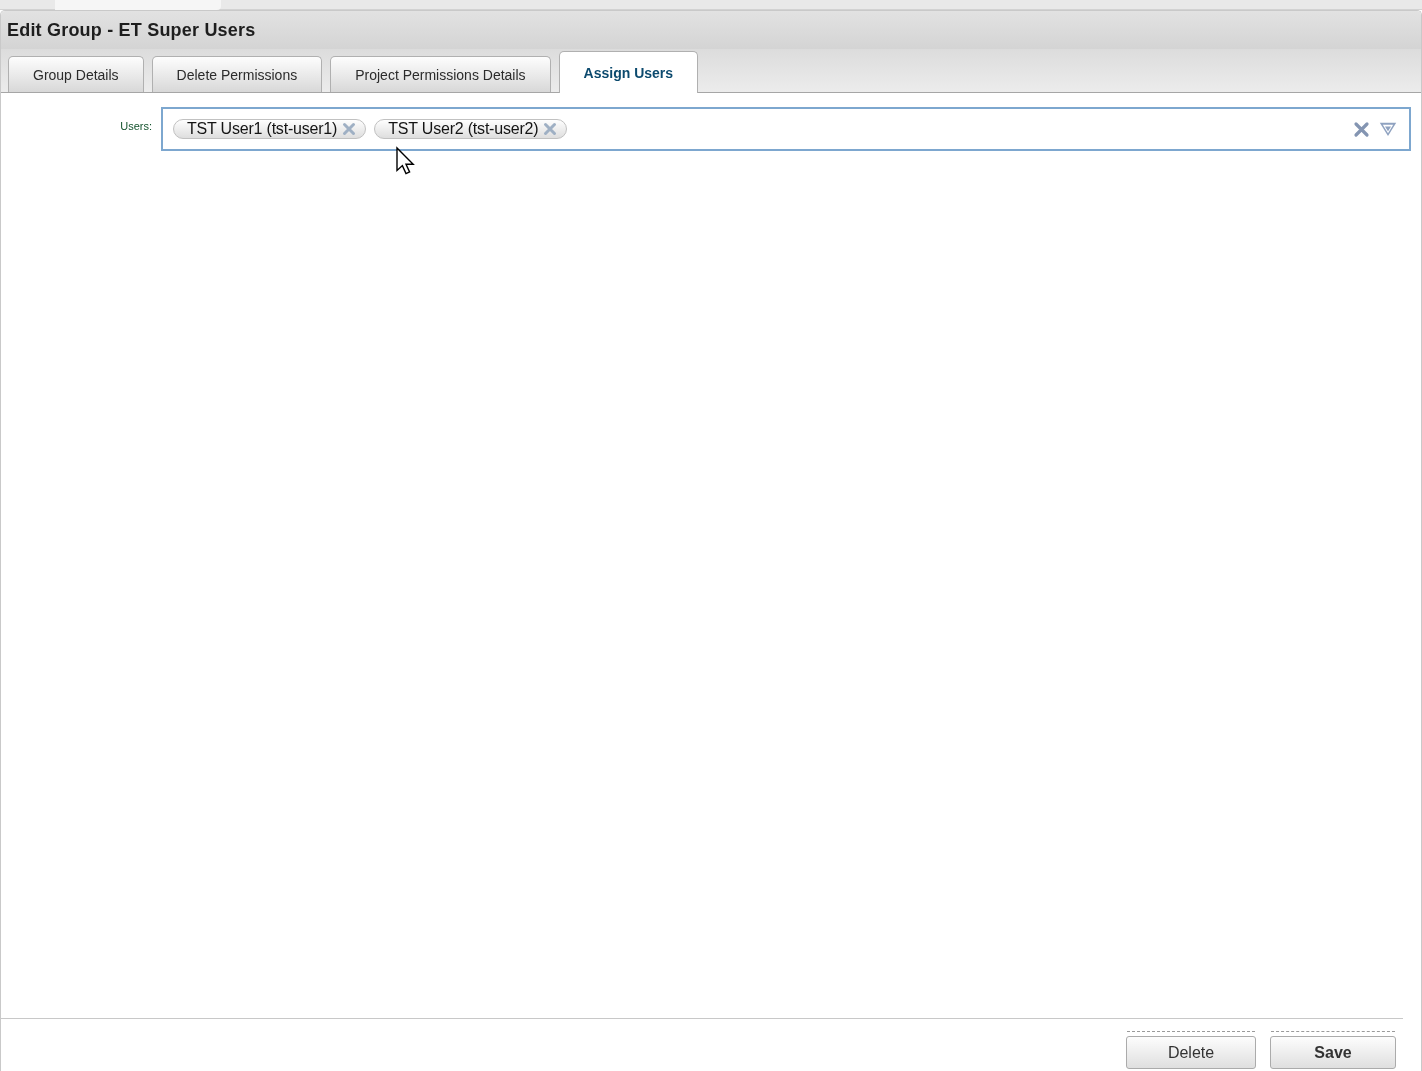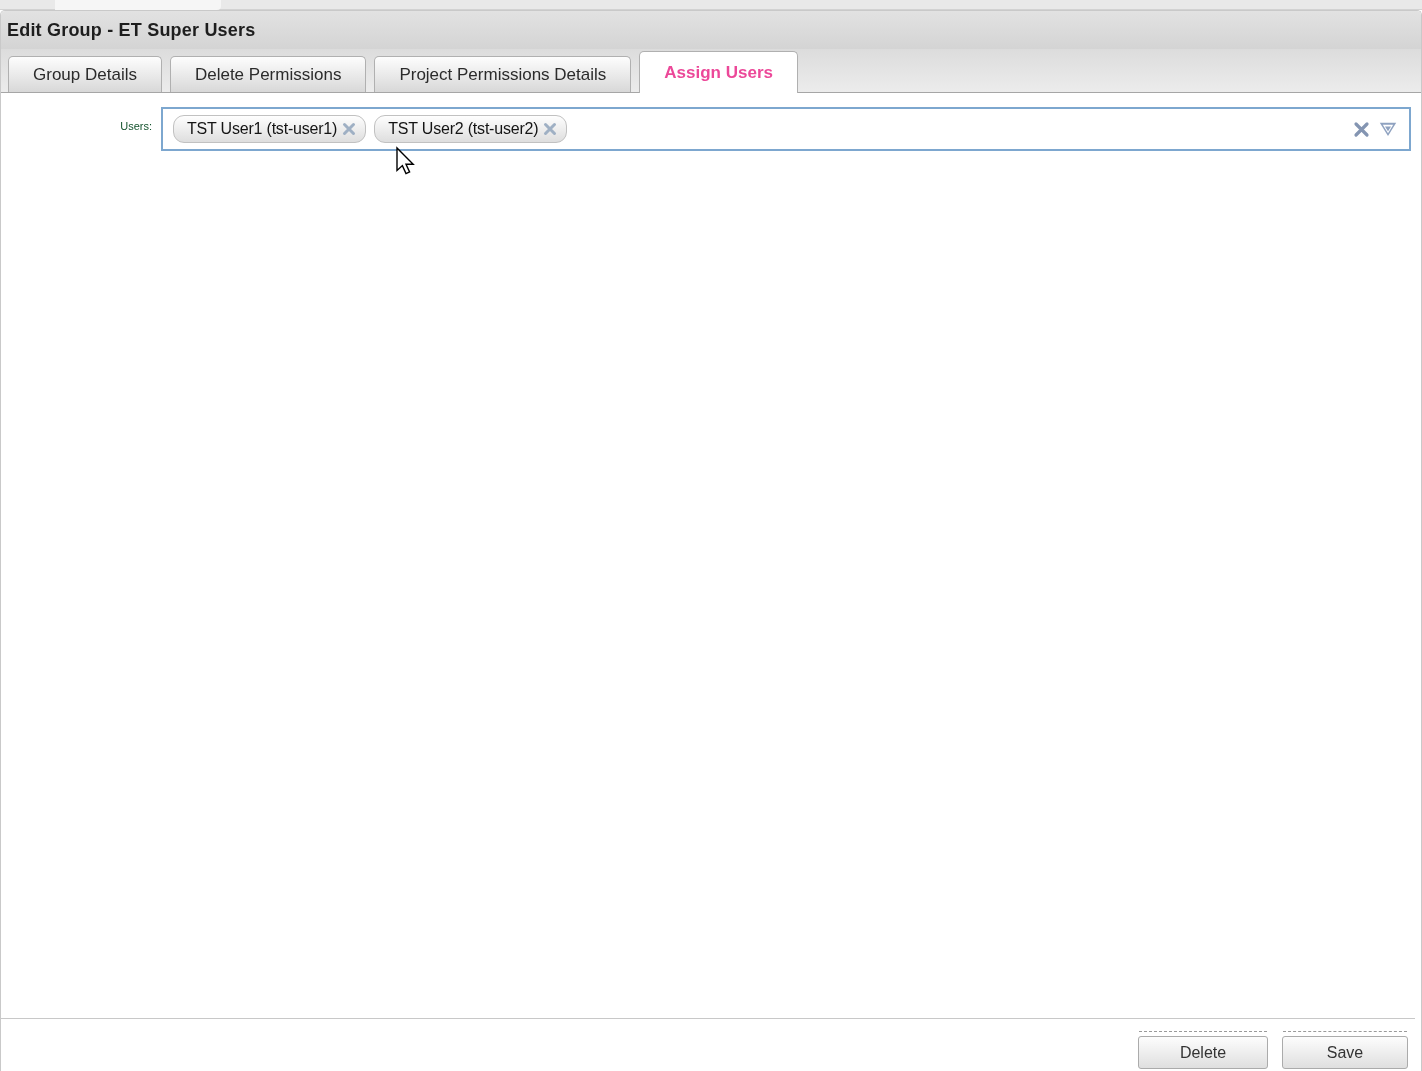--- a/index.html
+++ b/index.html
@@ -52,31 +52,31 @@
     position: relative;
   }
   .tab {
     height: 36px;
     display: flex; align-items: center;
     padding: 0 24px;
     margin-right: 8px;
     background: linear-gradient(#fdfdfd, #d8d8d8);
     border: 1px solid #b0b0b0; border-bottom: none;
     border-radius: 5px 5px 0 0;
-    font-size: 17px; color: #2b2b2b;
+    font-size: 14px; color: #2b2b2b;
     cursor: pointer;
     white-space: nowrap;
   }
   .tab.active {
     height: 42px;
     background: #ffffff;
     font-weight: bold;
     margin-bottom: -1px;
     position: relative; z-index: 2;
-    color: #ec4899;
+    color: #0c4a6e;
   }
 
   
   .content {
     position: absolute; left: 0; right: 0;
     top: 82px; bottom: 53px;
     background: #ffffff;
     overflow: hidden;
   }
   .users-row { display: flex; align-items: flex-start; padding-top: 14px; }
@@ -91,38 +91,38 @@
     flex: 1;
     margin-left: 9px; margin-right: 10px;
     min-height: 44px;
     border: 2px solid #7da7cf;
     background: #ffffff;
     display: flex; align-items: center;
     padding: 3px 10px 3px 6px;
   }
   .tag {
     display: flex; align-items: center;
-    height: 28px;
+    height: 20px;
     background: linear-gradient(#fefefe, #dedede);
     border: 1px solid #c1c1c1;
     border-radius: 11px;
     padding: 0 9px 0 13px;
     margin: 0 4px;
     font-size: 16px; color: #141414;
     letter-spacing: -0.2px;
     white-space: nowrap;
   }
   .tag-x { margin-left: 5px; display: flex; cursor: pointer; }
   .combo-type-area { flex: 1; align-self: stretch; cursor: text; }
   .combo-clear { display: flex; margin-right: 9px; cursor: pointer; }
   .combo-trigger { display: flex; margin-right: 2px; cursor: pointer; }
 
   
   .footer {
-    position: absolute; left: 0; right: 6px; bottom: 0;
+    position: absolute; left: 0; right: 18px; bottom: 0;
     height: 53px;
     background: #ffffff;
     border-top: 1px solid #c8c8c8;
     display: flex; justify-content: flex-end; align-items: flex-start;
     gap: 14px;
     padding: 17px 7px 0 0;
   }
   .btn-wrap { position: relative; }
   .btn-wrap::before {
     content: "";
@@ -132,21 +132,21 @@
   .btn {
     height: 33px;
     background: linear-gradient(#fdfdfd, #dfdfdf);
     border: 1px solid #ababab;
     border-radius: 3px;
     font-family: inherit;
     font-size: 16px; color: #333333;
     cursor: pointer;
   }
   .btn-delete { width: 130px; }
-  .btn-save  { width: 126px; }
+  .btn-save  { width: 126px; font-weight: bold; }
 
   
   .cursor {
     position: absolute; left: 393px; top: 146px;
     z-index: 10; pointer-events: none;
   }
 </style>
 </head>
 <body>
 

